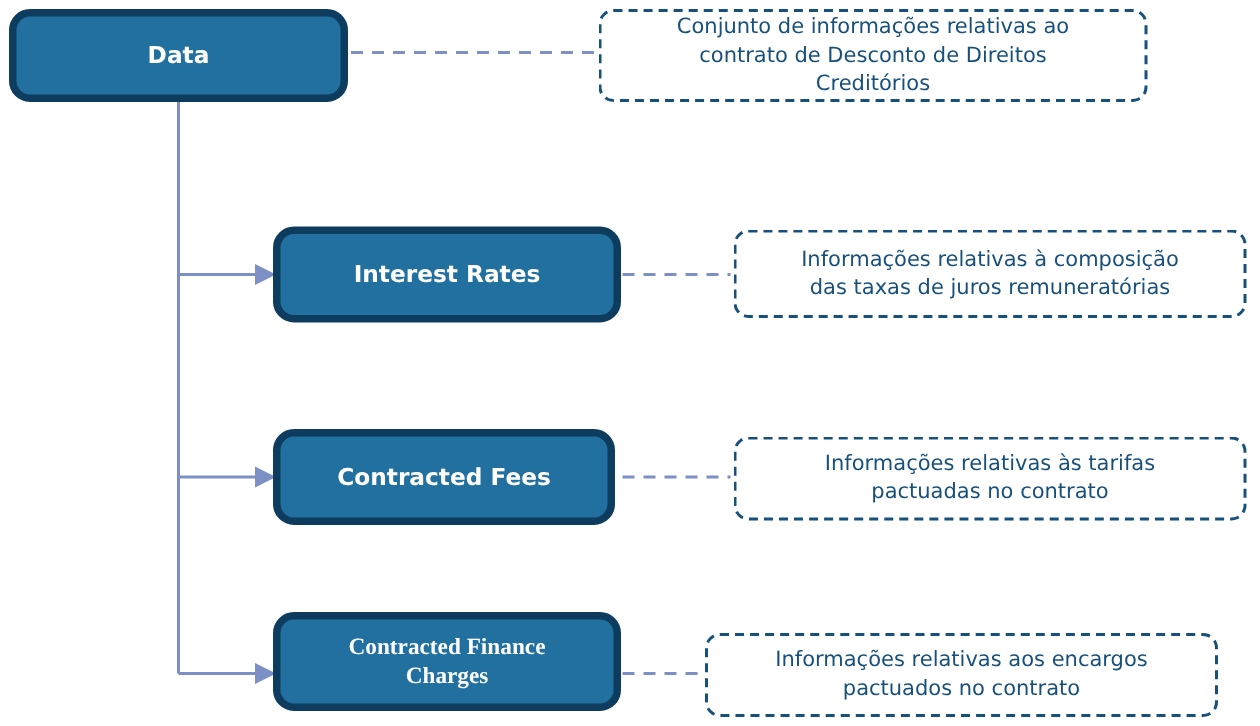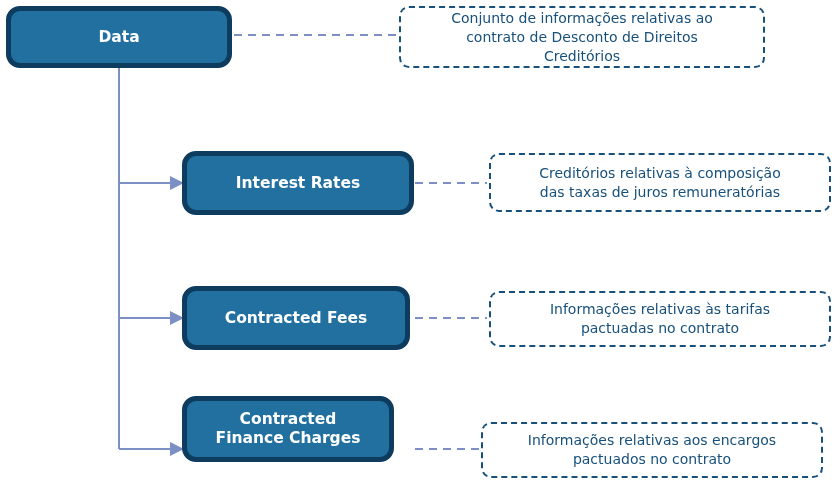--- a/index.html
+++ b/index.html
@@ -73,38 +73,38 @@
   </div>
 
   <div class="node" style="left:182px;top:151px;width:232px;height:64px;">
     <span>Interest Rates</span>
   </div>
 
   <div class="node" style="left:182px;top:286px;width:228px;height:64px;">
     <span>Contracted Fees</span>
   </div>
 
-  <div class="node" style="left:182px;top:396px;width:212px;height:66px;">
+  <div class="node" style="left:182px;top:408px;width:232px;height:66px;font-family:Liberation Serif, serif;">
     <span>Contracted Finance Charges</span>
   </div>
 
   <div class="note" style="left:399px;top:6px;width:366px;height:62px;text-align:right;">
     <span class="note-line">Conjunto de informações relativas ao</span>
     <span class="note-line">contrato de Desconto de Direitos</span>
     <span class="note-line">Creditórios</span>
   </div>
 
   <div class="note" style="left:489px;top:153px;width:342px;height:59px;">
-    <span class="note-line">Creditórios relativas à composição</span>
+    <span class="note-line">Informações relativas à composição</span>
     <span class="note-line">das taxas de juros remuneratórias</span>
   </div>
 
   <div class="note" style="left:489px;top:291px;width:342px;height:56px;">
     <span class="note-line">Informações relativas às tarifas</span>
     <span class="note-line">pactuadas no contrato</span>
   </div>
 
-  <div class="note" style="left:481px;top:422px;width:342px;height:56px;">
+  <div class="note" style="left:470px;top:422px;width:342px;height:56px;">
     <span class="note-line">Informações relativas aos encargos</span>
     <span class="note-line">pactuados no contrato</span>
   </div>
 
 </div>
 
 </body></html>

